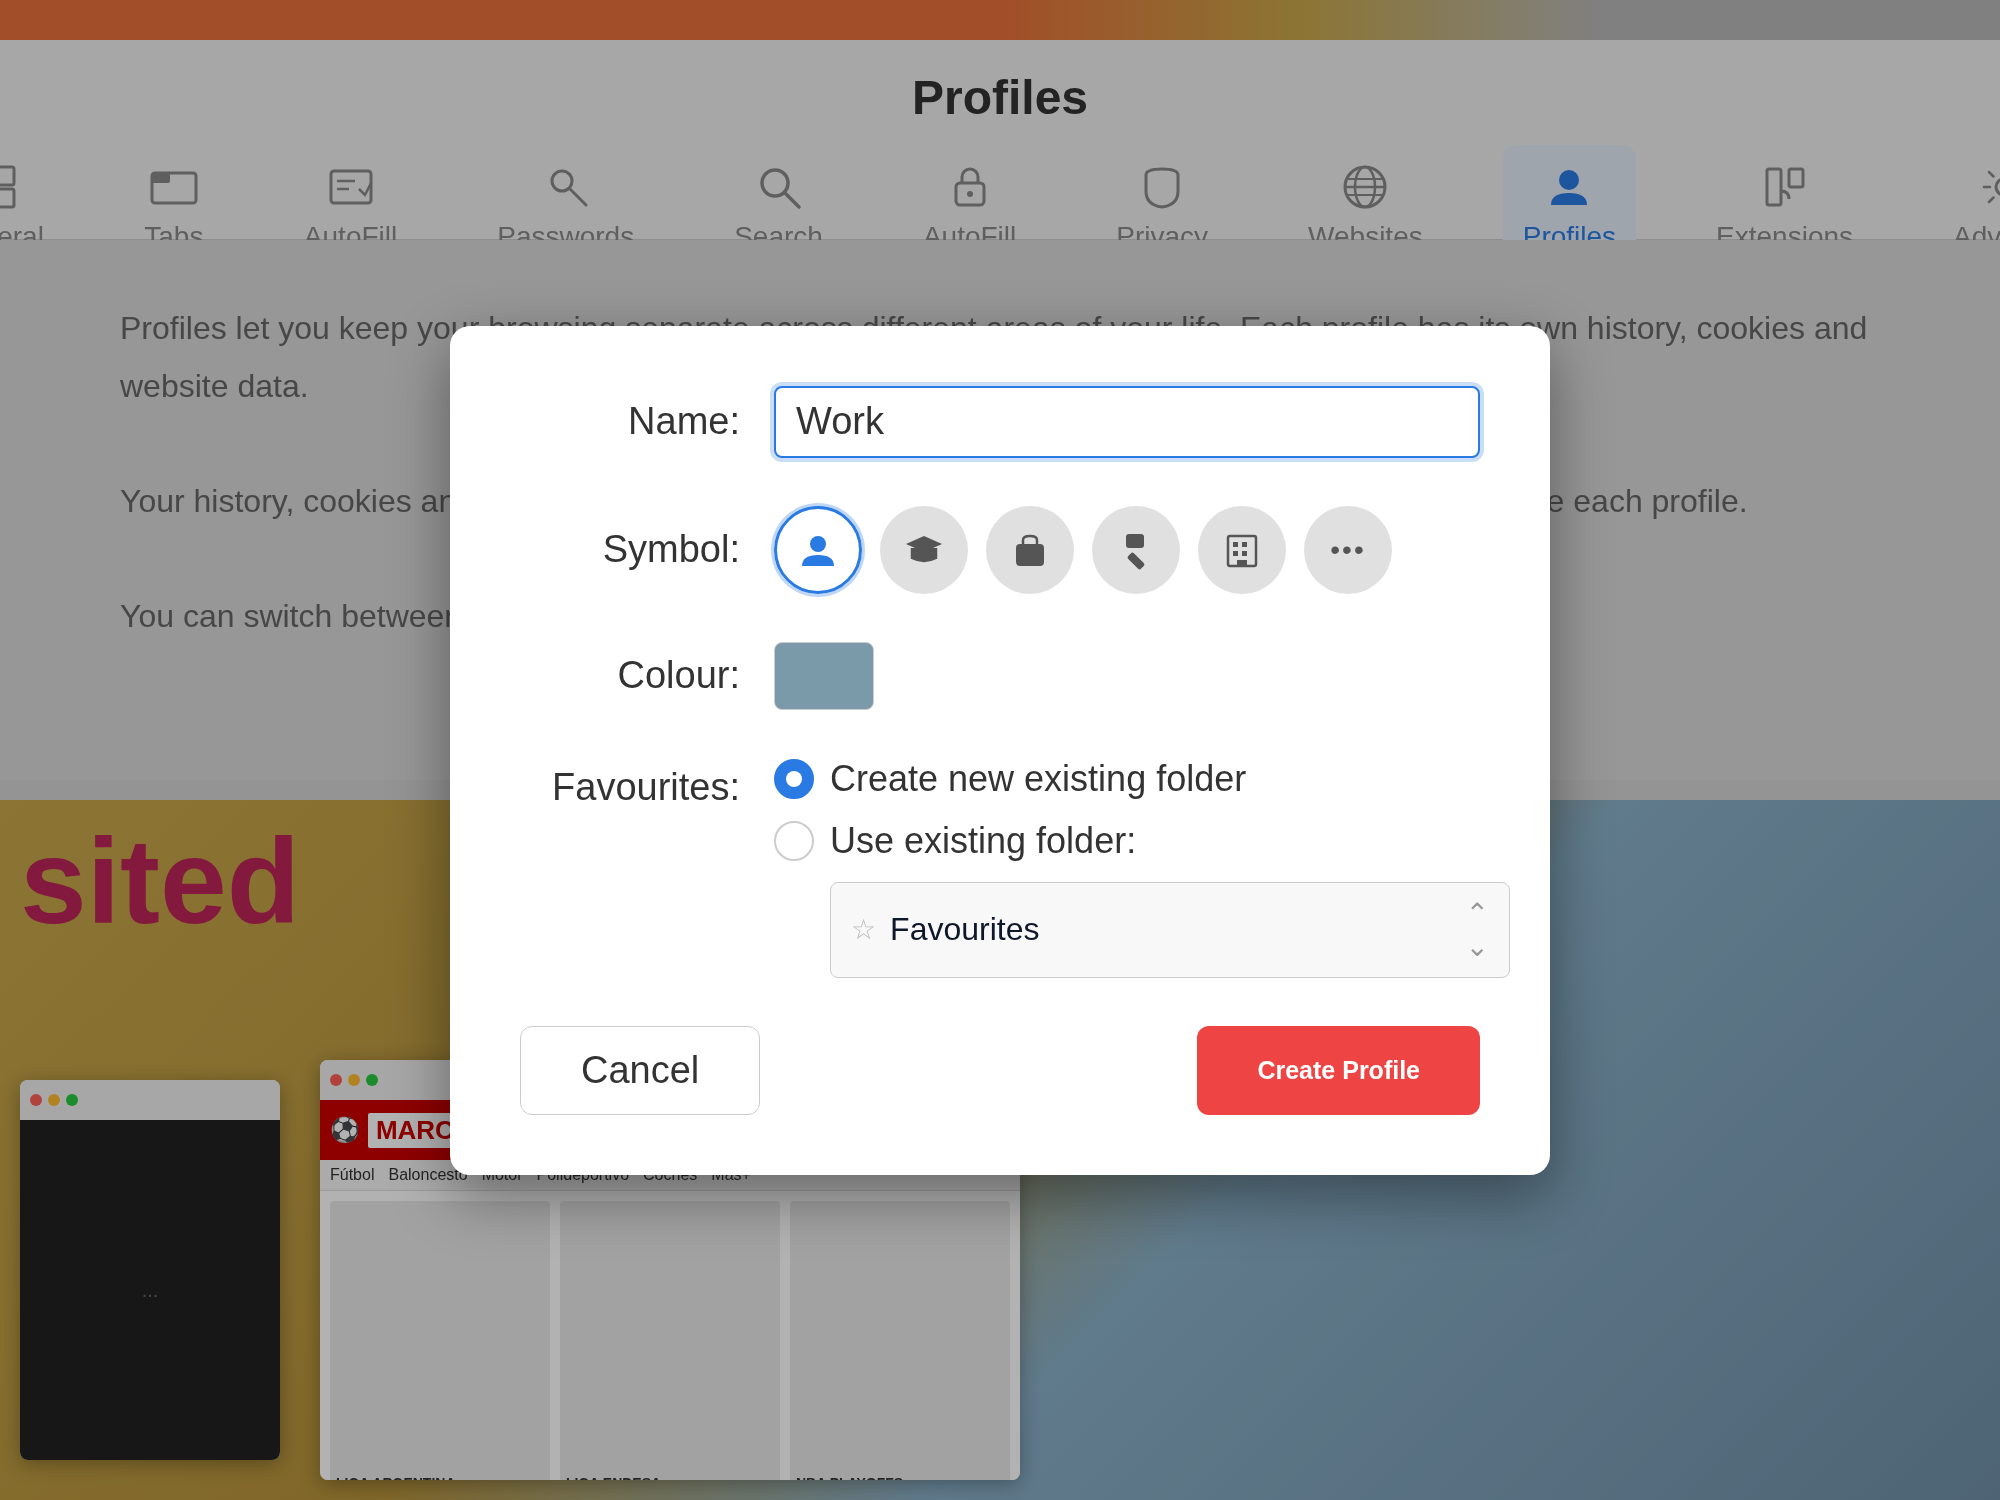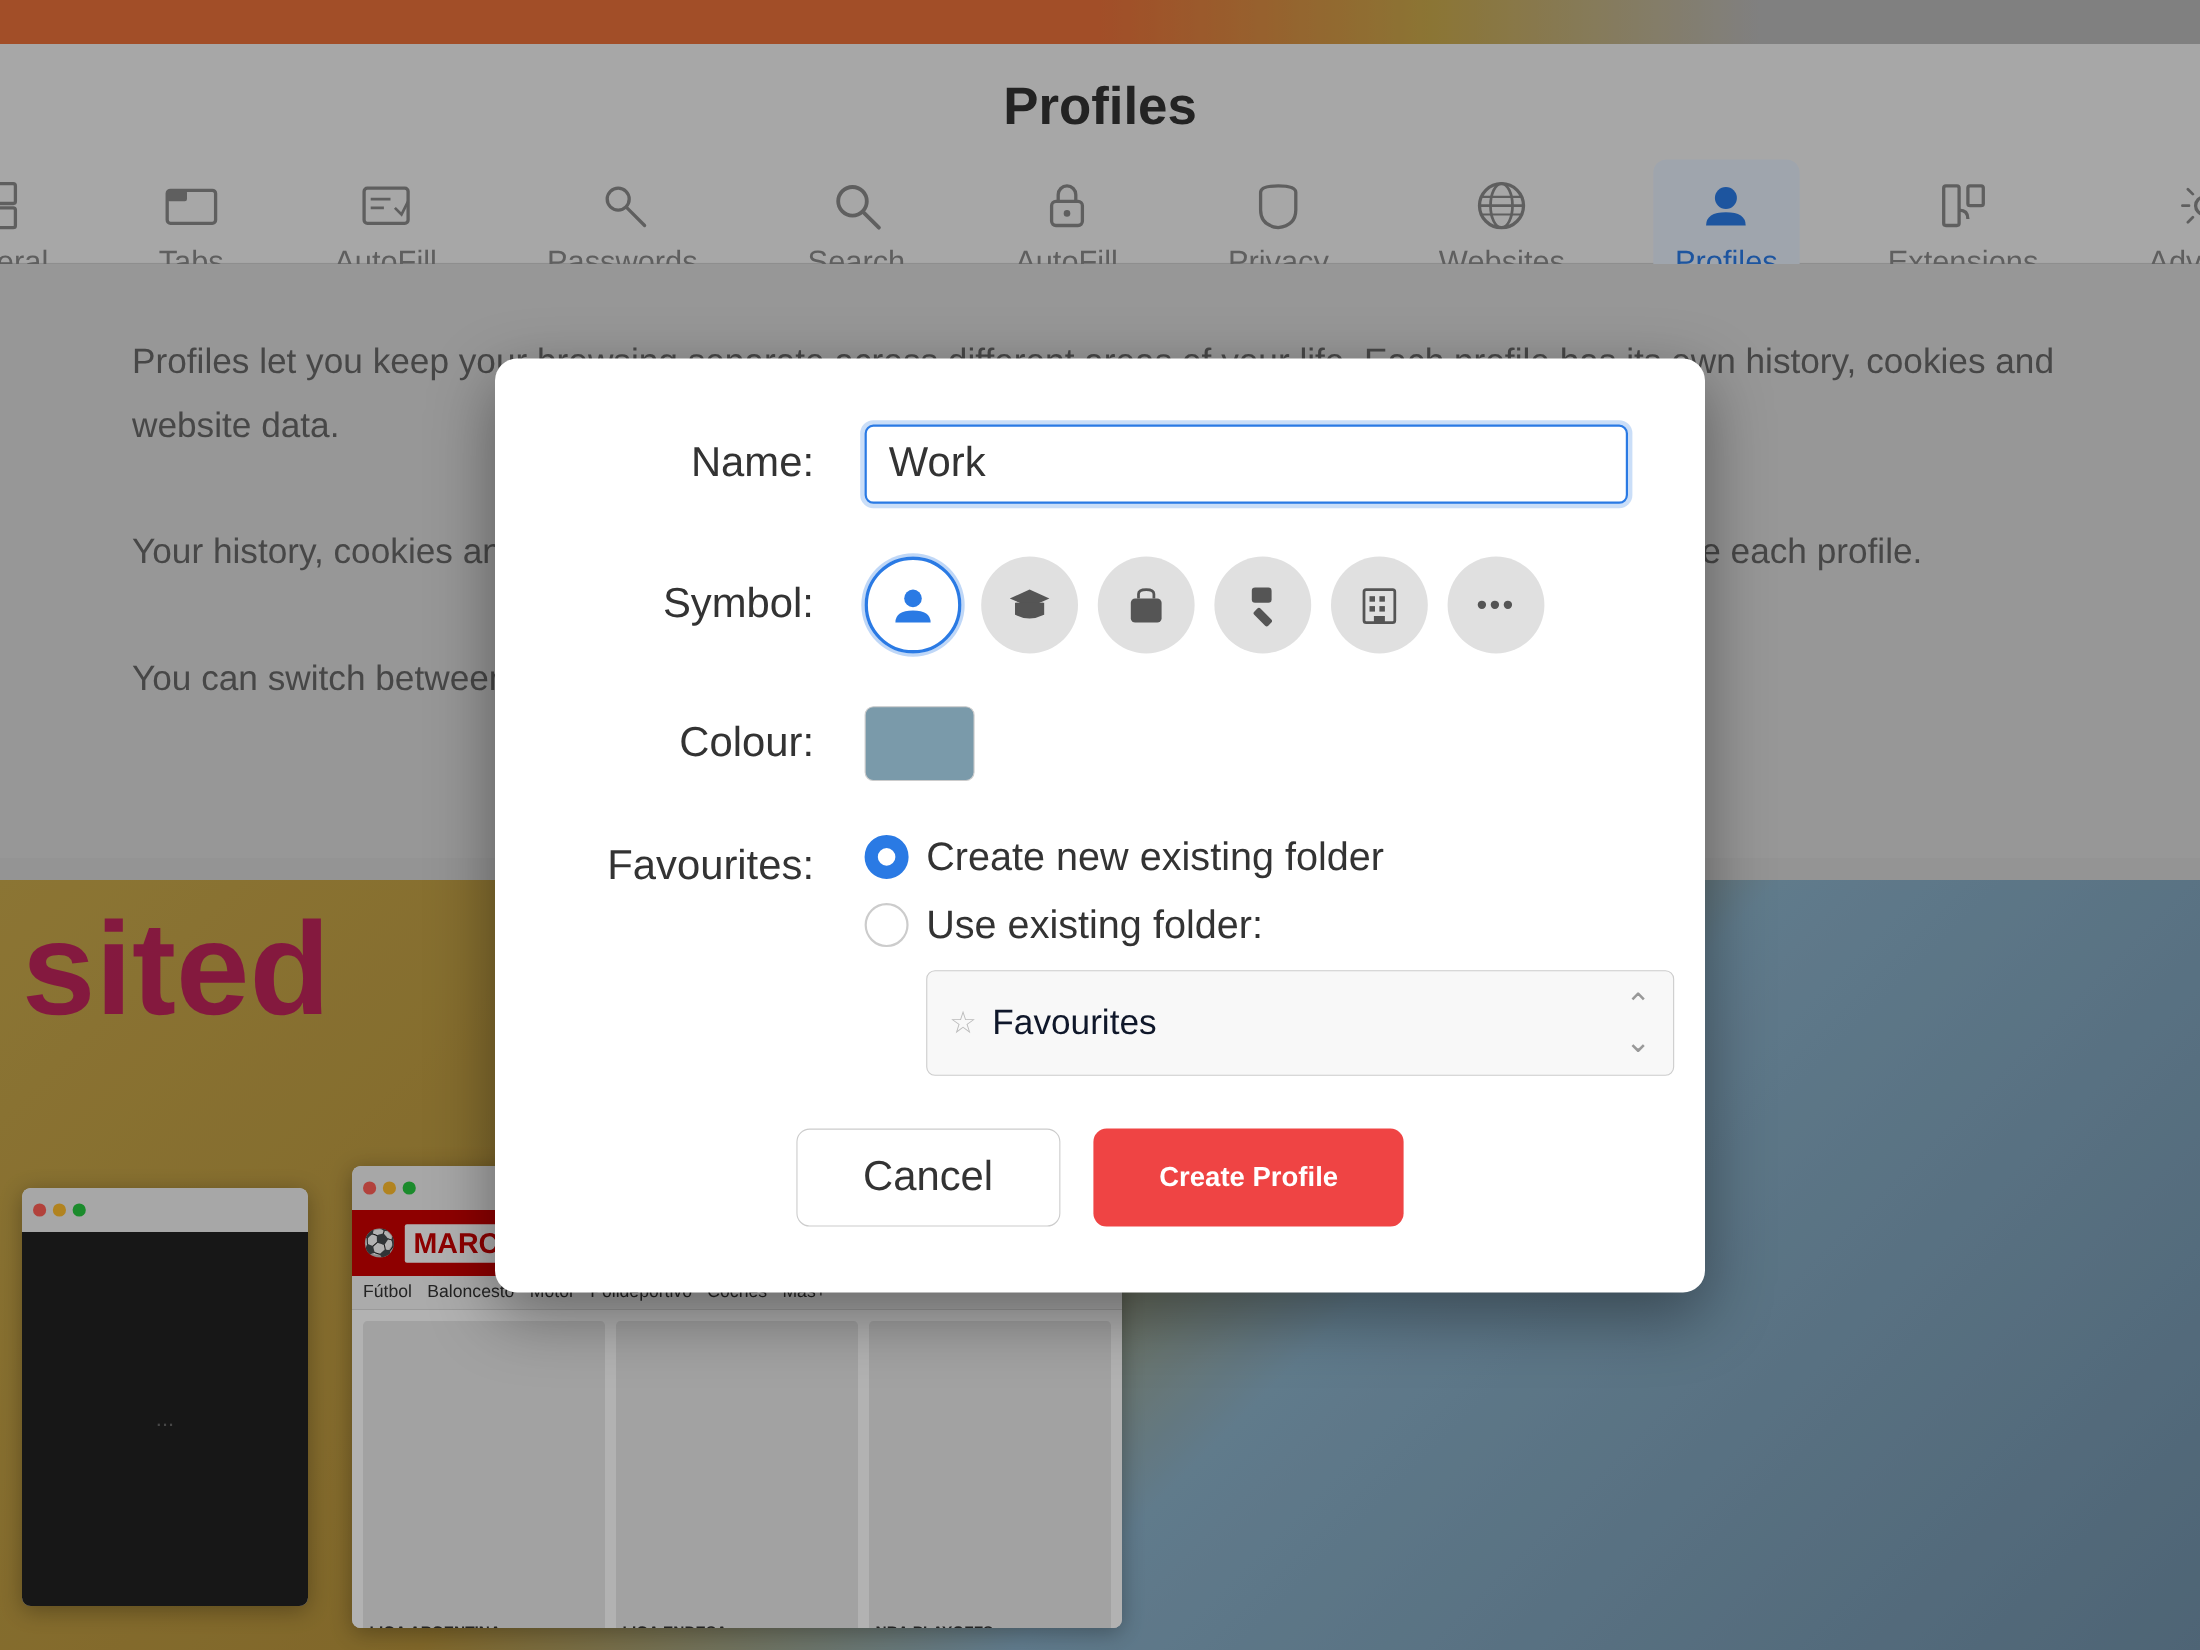--- a/index.html
+++ b/index.html
@@ -209,21 +209,21 @@
       width: 1100px;
       box-shadow: 0 20px 60px rgba(0,0,0,0.4);
       position: relative;
     }
 
     
     .form-row {
       display: flex;
       align-items: center;
       margin-bottom: 48px;
-      gap: 16px;
+      gap: 4px;
     }
 
     .form-label {
       font-size: 38px;
       color: #333;
       font-weight: 400;
       text-align: right;
       min-width: 220px;
       margin-right: 30px;
     }
@@ -343,21 +343,21 @@
 
     .folder-select .chevrons {
       margin-left: auto;
       color: #999;
       font-size: 28px;
     }
 
     
     .buttons-row {
       display: flex;
-      justify-content: center;
+      justify-content: space-between;
       gap: 30px;
       margin-top: 4px;
     }
 
     .btn-cancel {
       background: #fff;
       border: 1px solid #ccc;
       border-radius: 12px;
       padding: 22px 60px;
       font-size: 38px;

